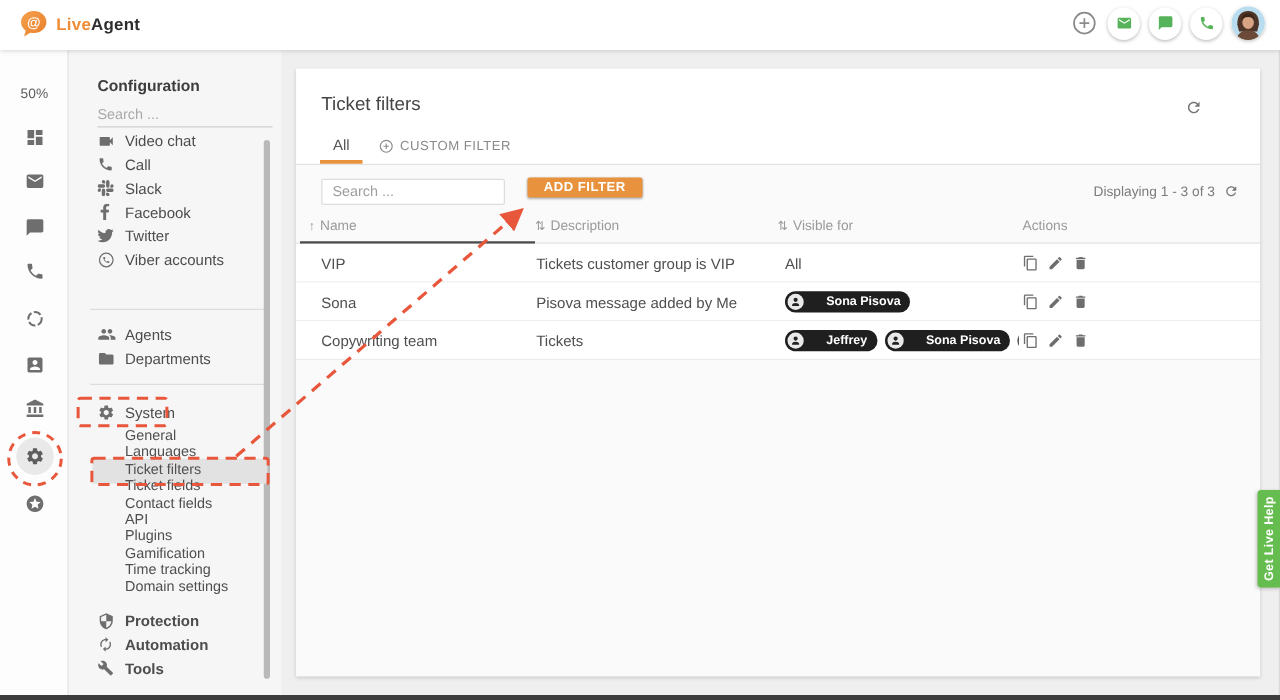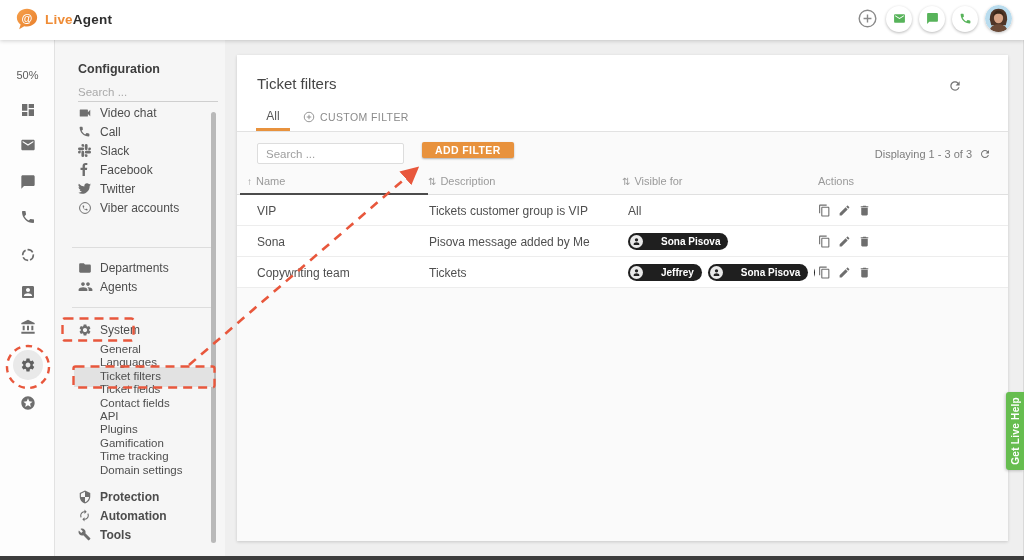--- a/index.html
+++ b/index.html
@@ -242,30 +242,30 @@
         <svg width="14" height="14" viewBox="0 0 24 24">
             <circle cx="12" cy="12" r="9.3" fill="none" stroke="#6e6e6e" stroke-width="1.7"></circle>
             <path class="ic" transform="translate(6.5,6.5) scale(0.46)" d="M6.62 10.79c1.44 2.83 3.76 5.14 6.59 6.59l2.2-2.21c.27-.27.67-.36 1.02-.24 1.12.37 2.33.57 3.57.57.55 0 1 .45 1 1V20c0 .55-.45 1-1 1-9.39 0-17-7.61-17-17 0-.55.45-1 1-1h3.5c.55 0 1 .45 1 1 0 1.25.2 2.45.57 3.57.11.35.03.74-.25 1.02l-2.2 2.2z"></path>
           </svg>
         <span>Viber accounts</span>
       </div>
     </div>
     <div class="sb-div" style="top:207px"></div>
     <div class="sb-group2">
       <div class="side-item">
+        <svg width="15" height="15" viewBox="0 0 24 24">
+            <path class="ic" d="M16 11c1.66 0 2.99-1.34 2.99-3S17.66 5 16 5s-3 1.34-3 3 1.34 3 3 3zm-8 0c1.66 0 2.99-1.34 2.99-3S9.66 5 8 5 5 6.34 5 8s1.34 3 3 3zm0 2c-2.33 0-7 1.17-7 3.5V19h14v-2.5c0-2.33-4.67-3.5-7-3.5zm8 0c-.29 0-.62.02-.97.05 1.16.84 1.97 1.97 1.97 3.45V19h6v-2.5c0-2.33-4.67-3.5-7-3.5z"></path>
+          </svg>
+        <span>Agents</span>
+      </div>
+      <div class="side-item">
         <svg width="14" height="14" viewBox="0 0 24 24">
             <path class="ic" d="M10 4H4c-1.1 0-2 .9-2 2v12c0 1.1.9 2 2 2h16c1.1 0 2-.9 2-2V8c0-1.1-.9-2-2-2h-8l-2-2z"></path>
           </svg>
         <span>Departments</span>
-      </div>
-      <div class="side-item">
-        <svg width="15" height="15" viewBox="0 0 24 24">
-            <path class="ic" d="M16 11c1.66 0 2.99-1.34 2.99-3S17.66 5 16 5s-3 1.34-3 3 1.34 3 3 3zm-8 0c1.66 0 2.99-1.34 2.99-3S9.66 5 8 5 5 6.34 5 8s1.34 3 3 3zm0 2c-2.33 0-7 1.17-7 3.5V19h14v-2.5c0-2.33-4.67-3.5-7-3.5zm8 0c-.29 0-.62.02-.97.05 1.16.84 1.97 1.97 1.97 3.45V19h6v-2.5c0-2.33-4.67-3.5-7-3.5z"></path>
-          </svg>
-        <span>Agents</span>
       </div>
     </div>
     <div class="sb-div" style="top:267px"></div>
     <div class="sb-group3">
       <div class="side-item" style="height:18px">
         <svg width="14" height="14" viewBox="0 0 24 24">
             <path class="ic" d="M19.14 12.94c.04-.3.06-.61.06-.94 0-.32-.02-.64-.07-.94l2.03-1.58c.18-.14.23-.41.12-.61l-1.92-3.32c-.12-.22-.37-.29-.59-.22l-2.39.96c-.5-.38-1.03-.7-1.62-.94l-.36-2.54c-.04-.24-.24-.41-.48-.41h-3.84c-.24 0-.43.17-.47.41l-.36 2.54c-.59.24-1.13.57-1.62.94l-2.39-.96c-.22-.08-.47 0-.59.22L2.74 8.87c-.12.21-.08.47.12.61l2.03 1.58c-.05.3-.09.63-.09.94s.02.64.07.94l-2.03 1.58c-.18.14-.23.41-.12.61l1.92 3.32c.12.22.37.29.59.22l2.39-.96c.5.38 1.03.7 1.62.94l.36 2.54c.05.24.24.41.48.41h3.84c.24 0 .44-.17.47-.41l.36-2.54c.59-.24 1.13-.56 1.62-.94l2.39.96c.22.08.47 0 .59-.22l1.92-3.32c.12-.22.07-.47-.12-.61l-2.01-1.58zM12 15.6c-1.98 0-3.6-1.62-3.6-3.6s1.62-3.6 3.6-3.6 3.6 1.62 3.6 3.6-1.62 3.6-3.6 3.6z"></path>
           </svg>
         <span>System</span>
       </div>

